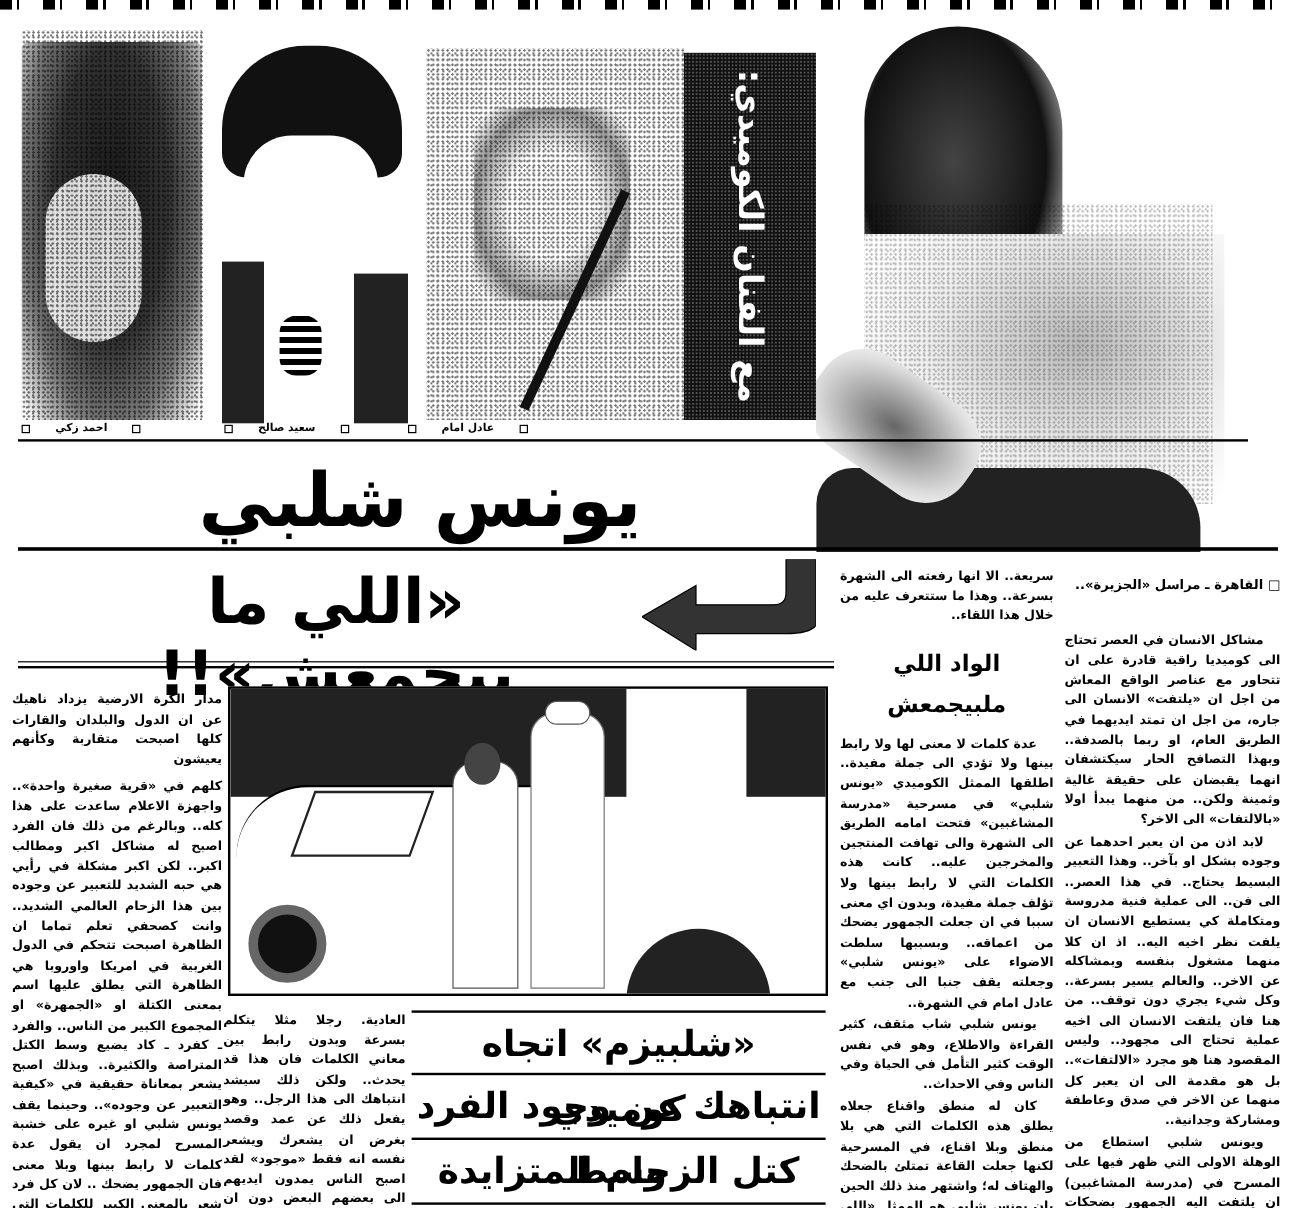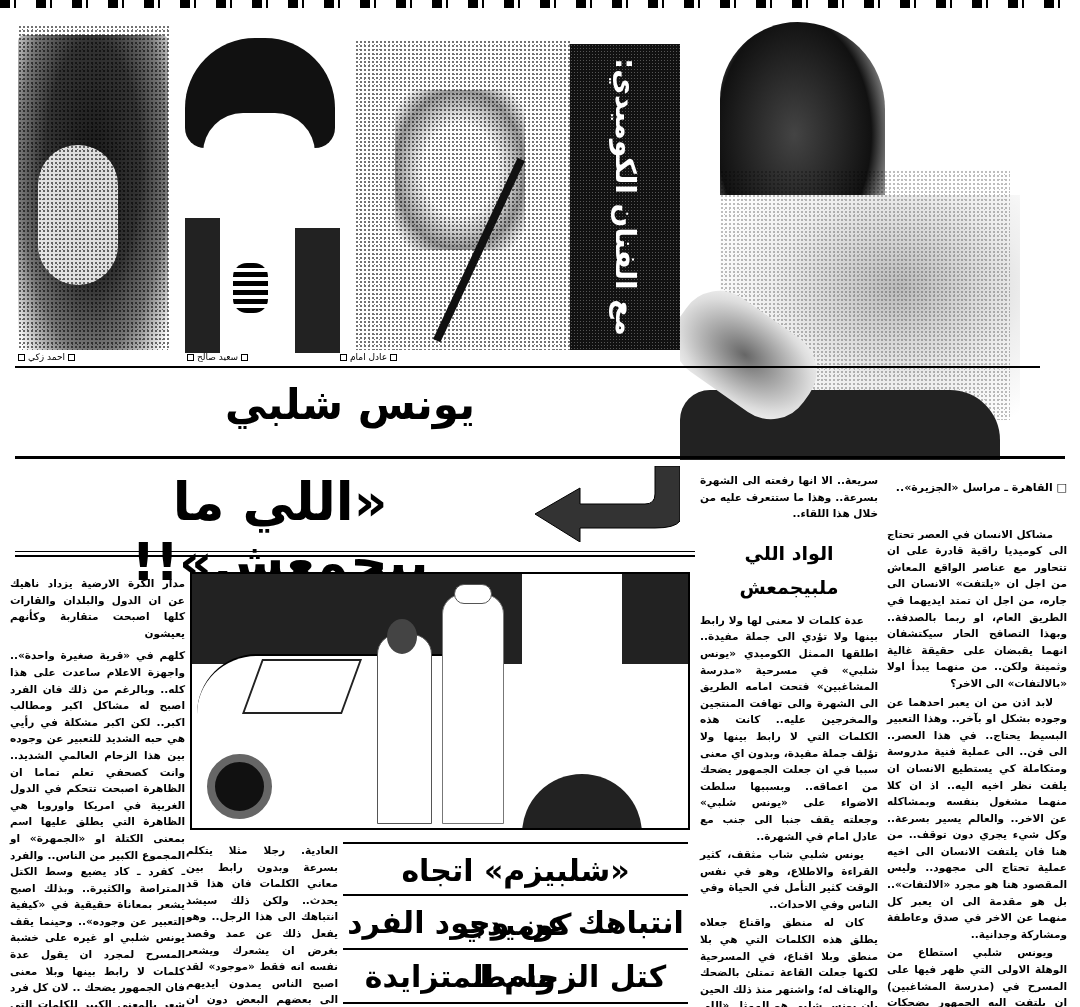--- a/index.html
+++ b/index.html
@@ -13,30 +13,30 @@
 
   
   .photo { background: #fff; overflow: hidden; }
   .photo-inner { position: absolute; }
   .face-dark { background: radial-gradient(ellipse at 50% 40%, #1a1a1a 0%, #333 45%, #777 70%, #fff 95%); }
   .grain { background-image:
       radial-gradient(#000 0.8px, transparent 1.2px),
       radial-gradient(#000 0.6px, transparent 1px);
     background-size: 4px 4px, 5px 5px; background-position: 0 0, 2px 2px; opacity: .55; }
 
-  .caption { font-size: 9px; font-weight: normal; display: flex; align-items: center; gap: 3px; white-space: nowrap; }
+  .caption { font-size: 9px; font-weight: bold; display: flex; align-items: center; gap: 21px; white-space: nowrap; }
   .caption .box { width: 7px; height: 7px; border: 1px solid #000; display: inline-block; }
 
   .vbanner { left: 570px; top: 44px; width: 110px; height: 306px; background: #111;
     background-image: radial-gradient(#555 0.7px, transparent 1px); background-size: 3px 3px; }
   .vbanner-text { position: absolute; left: 50%; top: 50%; transform: translate(-50%,-50%) rotate(90deg);
     color: #fff; font-weight: bold; font-size: 28px; white-space: nowrap; letter-spacing: 1px; }
 
   .rule { background: #000; }
-  .headline-name { left: 90px; top: 380px; width: 520px; text-align: center; font-size: 42px; font-weight: 900; font-family: "DejaVu Sans", sans-serif; letter-spacing: 6px; }
+  .headline-name { left: 90px; top: 380px; width: 520px; text-align: center; font-size: 62px; font-weight: 900; font-family: "DejaVu Sans", sans-serif; letter-spacing: 6px; }
   .headline-quote { left: 20px; top: 472px; width: 520px; text-align: center; font-size: 52px; font-weight: 900; }
   .arrow-shape { left: 535px; top: 466px; width: 145px; height: 76px; }
 
   .col { font-size: 10.5px; line-height: 16.6px; text-align: justify; font-weight: bold; }
   .col p { margin-bottom: 2px; text-indent: 14px; }
   .col p.noindent { text-indent: 0; }
   .sub-head { font-size: 19px; font-weight: 900; text-align: center; line-height: 34px; margin: 14px 0 8px; }
   .dateline { font-size: 11px; font-weight: bold; margin-bottom: 29px; }
 
   .boxhead { left: 343px; top: 842px; width: 345px; }

